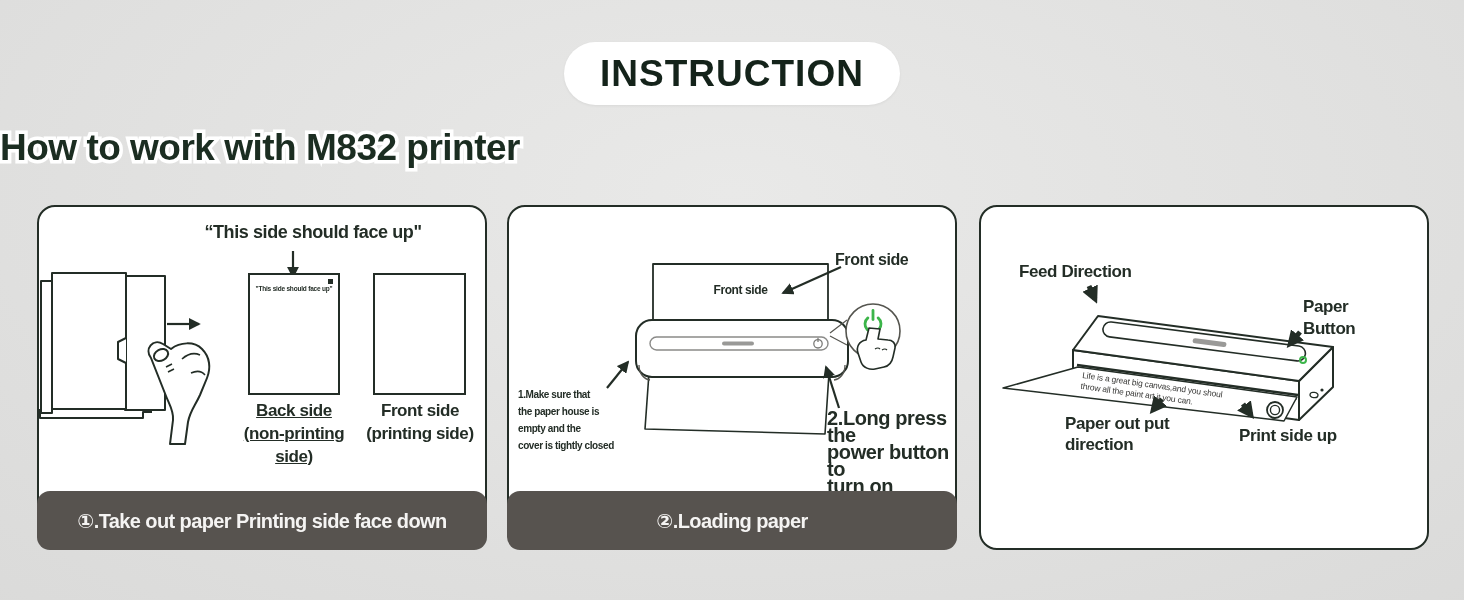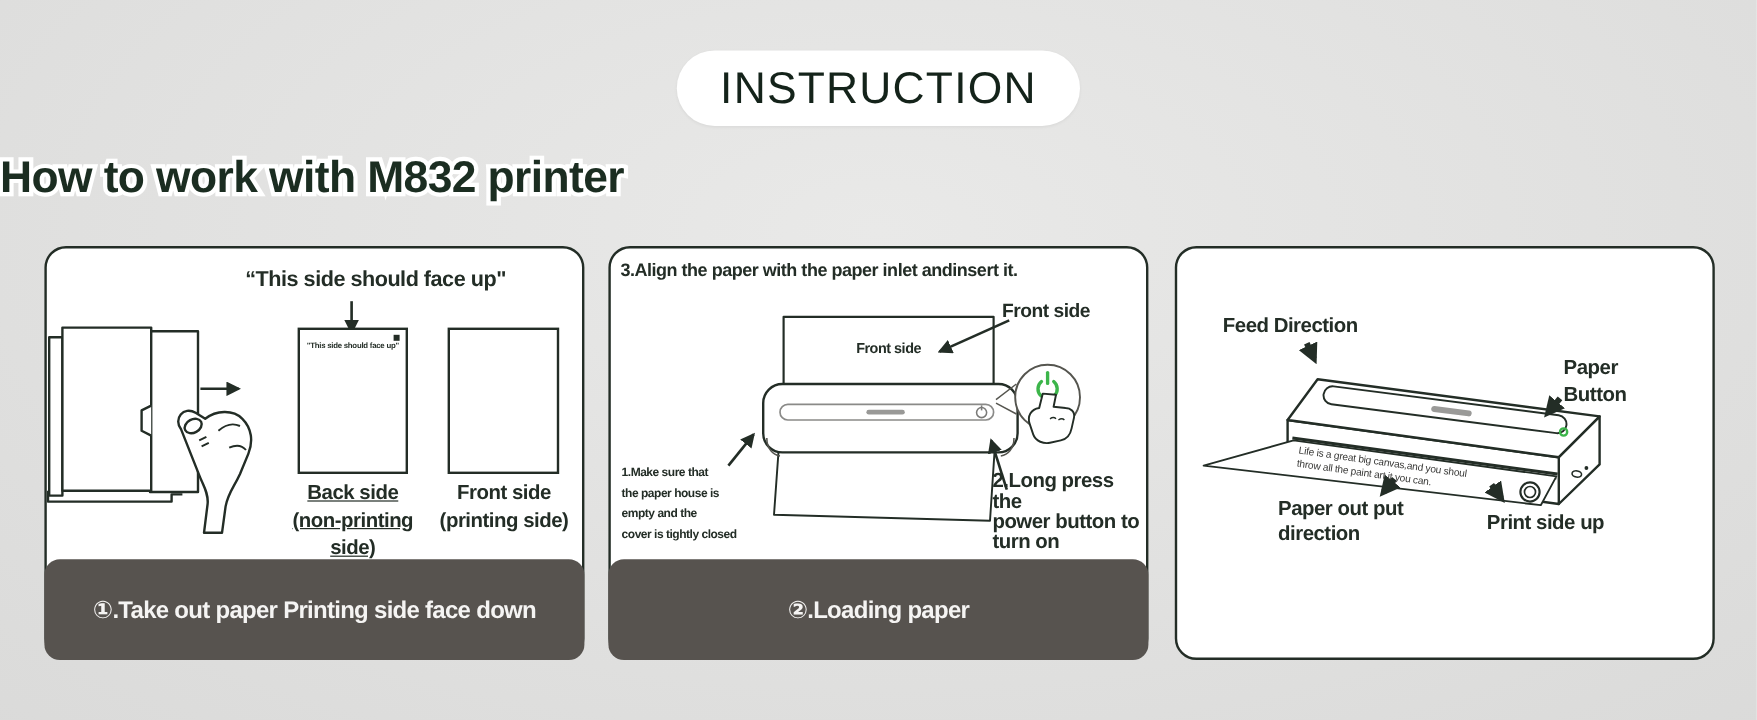--- a/index.html
+++ b/index.html
@@ -15,54 +15,54 @@
     position:relative;
     color:var(--ink);
   }
   .badge{
     position:absolute;left:50%;top:42px;transform:translateX(-50%);
     width:336px;height:63px;background:#ffffff;border-radius:32px;
     display:flex;align-items:center;justify-content:center;
     box-shadow:0 1px 3px rgba(0,0,0,.06);
   }
   .badge span{
-    font-size:37px;font-weight:normal;color:#14231a;letter-spacing:1px;
+    font-size:37px;font-weight:bold;color:#14231a;letter-spacing:1px;
   }
   .subtitle{
     position:absolute;left:0;right:0;top:127px;text-align:left;
     font-size:37px;font-weight:bold;color:#1b2d21;letter-spacing:-0.5px;
     -webkit-text-stroke:7px #ffffff;paint-order:stroke fill;
   }
   .panel{
     position:absolute;top:205px;width:450px;height:345px;
     background:#ffffff;border:2px solid var(--ink);border-radius:18px;
   }
   .p1{left:37px;}  .p2{left:507px;}  .p3{left:979px;}
   .panel svg{position:absolute;left:0;top:0;}
   .caption{
-    position:absolute;left:-2px;right:-2px;bottom:-2px;height:84px;
+    position:absolute;left:-2px;right:-2px;bottom:-2px;height:59px;
     background:var(--cap);border-radius:13px;
     display:flex;align-items:center;justify-content:center;
     color:#f5f4f3;font-size:20px;font-weight:bold;letter-spacing:-0.6px;
     white-space:nowrap;
   }
   .t{position:absolute;font-weight:bold;color:var(--ink);letter-spacing:-0.4px;}
   .ml{white-space:pre-line;}
   .ctr{text-align:center;}
   
   .p1-callout{left:144px;top:15px;width:260px;font-size:18px;}
   .p1-papernote{left:212px;top:78px;width:86px;font-size:6.5px;font-weight:600;letter-spacing:-0.2px;}
   .p1-back{left:192px;top:192px;width:126px;font-size:17px;line-height:23px;text-decoration:underline;}
   .p1-front{left:314px;top:192px;width:134px;font-size:17px;line-height:23px;}
   
   .p2-step3{left:8px;top:10px;font-size:15px;white-space:nowrap;}
   .p2-paperlabel{left:144px;top:76px;width:175px;font-size:12px;font-weight:600;}
   .p2-frontcallout{left:326px;top:44px;font-size:16px;}
   .p2-step1{left:9px;top:179px;font-size:10px;line-height:17px;}
-  .p2-step2{left:318px;top:185px;font-size:17px;line-height:17px;}
+  .p2-step2{left:318px;top:203px;font-size:20px;line-height:17px;}
   
   .p3-feed{left:38px;top:55px;font-size:17px;}
   .p3-power{left:322px;top:89px;font-size:17px;line-height:22px;}
   .p3-quote{
     left:102px;top:163px;width:230px;font-size:8.5px;line-height:10.5px;
     font-weight:500;color:#3a3a38;transform:rotate(8deg);transform-origin:left top;
     letter-spacing:-0.2px;
   }
   .p3-paperout{left:84px;top:206px;font-size:17px;line-height:21px;}
   .p3-printside{left:258px;top:219px;font-size:17px;}
@@ -141,21 +141,20 @@
         <path d="M360,121 l-3,12 c-7,1 -10,7 -8,13 l3,9 c2,6 9,8 14,7 l9,-2 c5,-1 8,-5 9,-10 l2,-9 c1,-5 -3,-8 -7,-8 l-10,-1 l2,-10 z"></path>
         <path d="M366,142 q3,-2 5,0 M373,143 q3,-2 5,0" fill="none" stroke-width="1.2"></path>
       </g>
     </g>
     <g stroke="#232d26" stroke-width="2.2" fill="none">
       <line x1="332" y1="60" x2="274" y2="86" marker-end="url(#ah-s)"></line>
       <line x1="98" y1="181" x2="119" y2="155" marker-end="url(#ah-s)"></line>
       <line x1="330" y1="201" x2="317" y2="160" marker-end="url(#ah-s)"></line>
     </g>
   </svg>
-  <div class="t p2-step3">3.Align the paper with the paper inlet andinsert it.</div>
   <div class="t ctr p2-paperlabel">Front side</div>
   <div class="t p2-frontcallout">Front side</div>
   <div class="t ml p2-step1">1.Make sure that
 the paper house is
 empty and the
 cover is tightly closed</div>
   <div class="t ml p2-step2">2.Long press the
 power button to
 turn on</div>
   <div class="caption">②.Loading paper</div>

